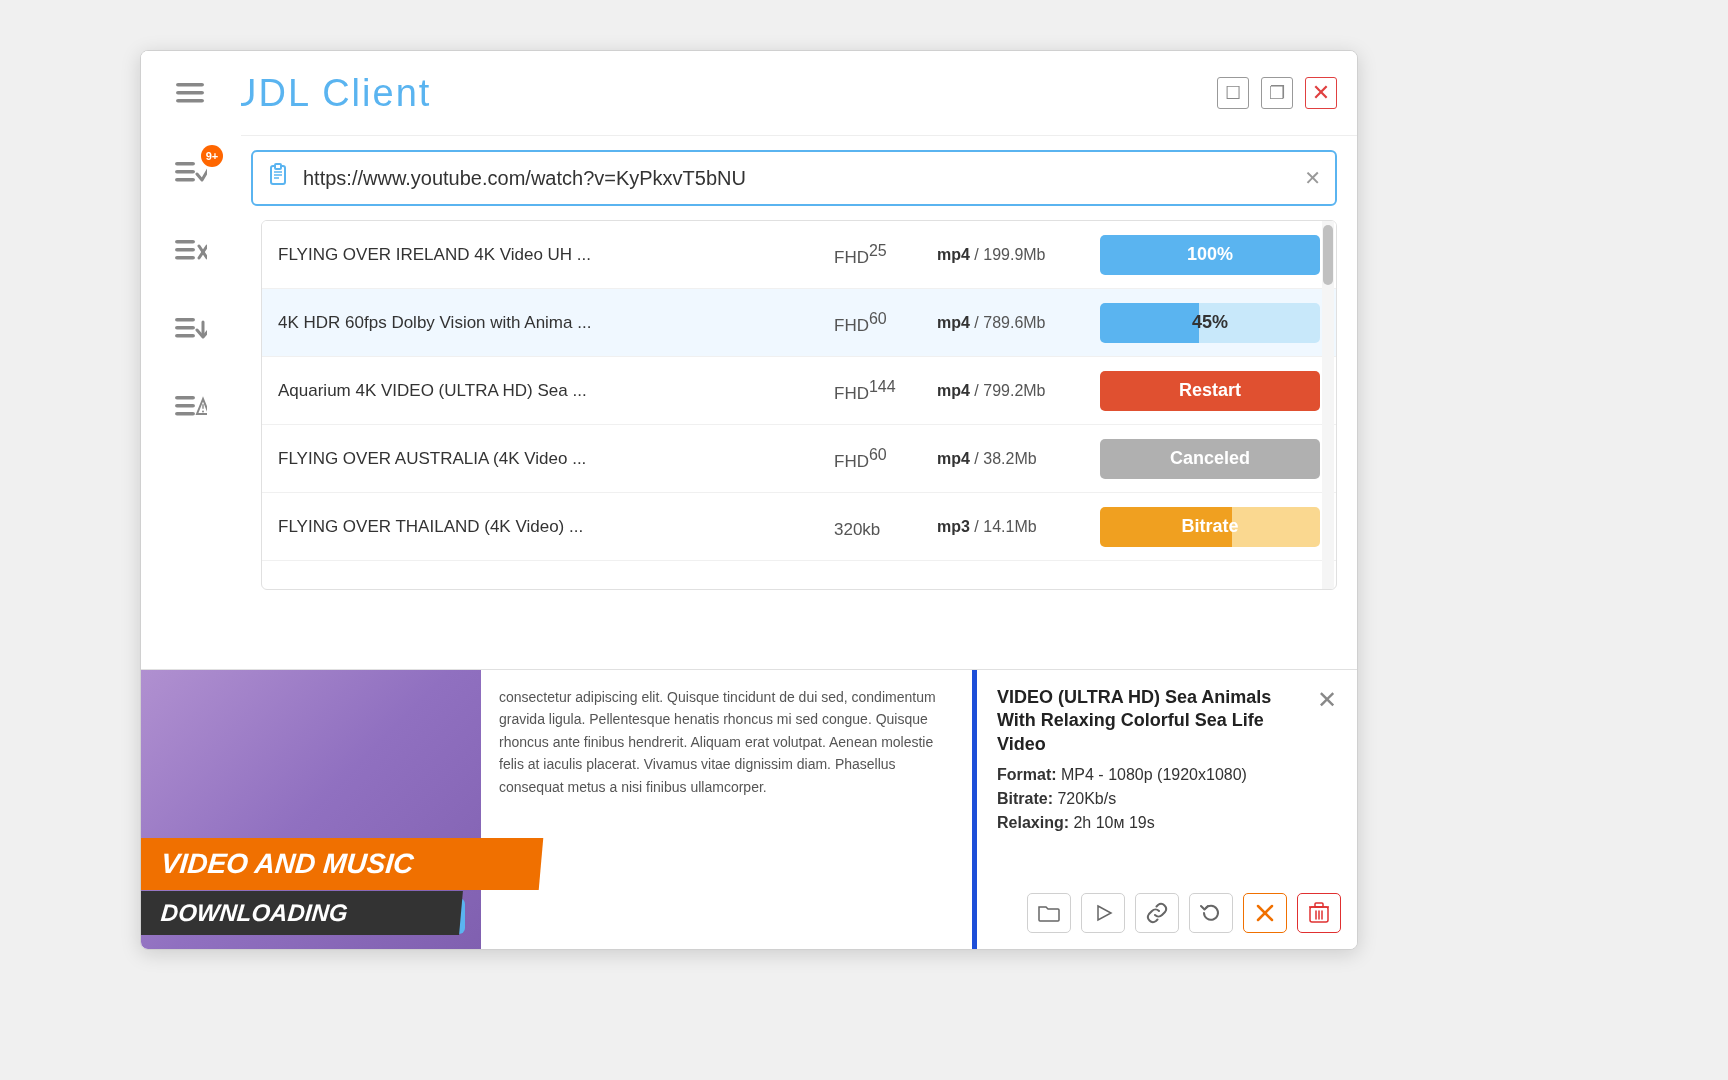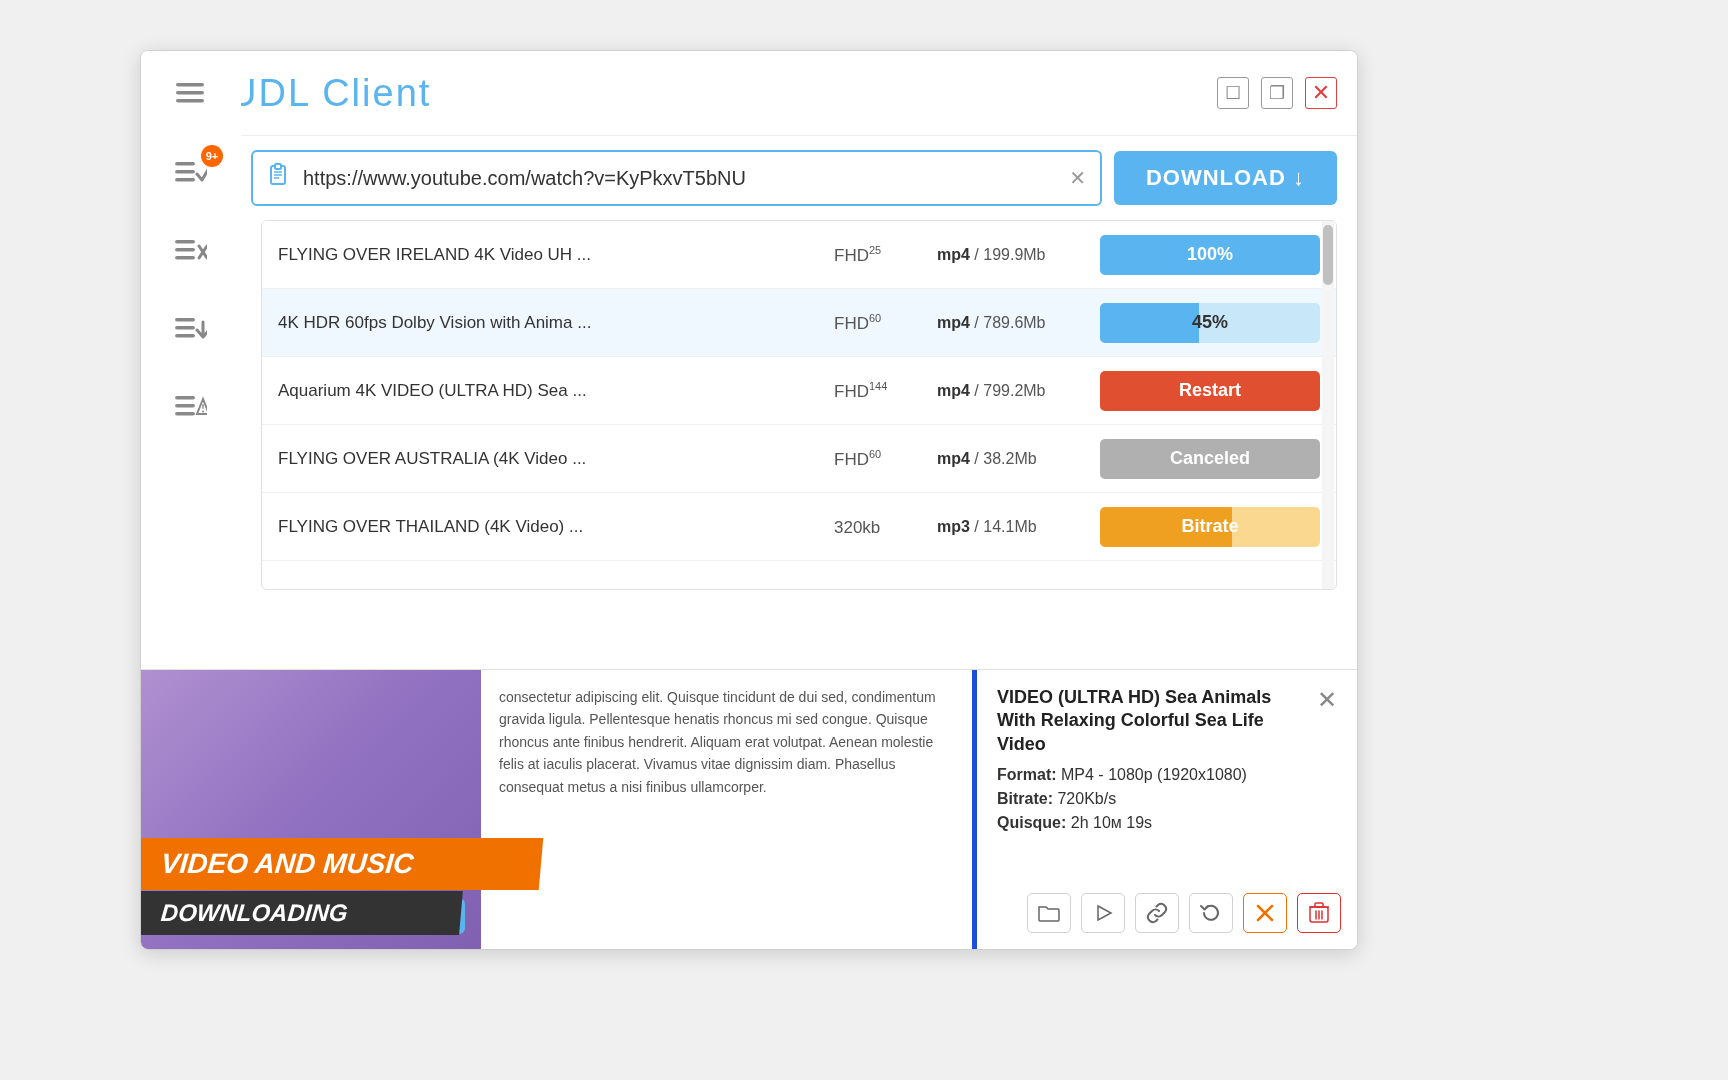--- a/index.html
+++ b/index.html
@@ -233,21 +233,21 @@
     }
 
     .dl-res {
       width: 80px;
       font-size: 17px;
       color: #555;
       white-space: nowrap;
     }
 
     .dl-res sup {
-      font-size: 11px;
+      font-size: 16px;
       margin-top: 8px;
     }
 
     .dl-format {
       width: 140px;
       font-size: 16px;
       color: #555;
       font-weight: 500;
     }
 
@@ -576,23 +576,20 @@
           <rect x="4" y="4" width="14" height="18" rx="2" stroke="#5ab4f0" stroke-width="2" fill="none"></rect>
           <rect x="8" y="2" width="6" height="5" rx="1" stroke="#5ab4f0" stroke-width="2" fill="white"></rect>
           <line x1="7" y1="10" x2="15" y2="10" stroke="#5ab4f0" stroke-width="1.5"></line>
           <line x1="7" y1="13" x2="15" y2="13" stroke="#5ab4f0" stroke-width="1.5"></line>
           <line x1="7" y1="16" x2="12" y2="16" stroke="#5ab4f0" stroke-width="1.5"></line>
         </svg>
       </span>
       <input type="text" class="url-input" value="https://www.youtube.com/watch?v=KyPkxvT5bNU" style="">
       <span class="url-clear">✕</span>
     </div>
-    <button class="download-btn">
-      <span>DOWNLOAD ↓</span>
-    </button>
   </div>
 
   <div class="content-area">
 
     <div class="download-list">
 
       <div class="dl-item">
         <div class="dl-title">FLYING OVER IRELAND 4K Video UH ...</div>
         <div class="dl-res">
           <span>FHD</span><sup>25</sup>
@@ -700,21 +697,21 @@
       <div class="detail-meta">
         <p>
           <span class="label">Format:</span>
           <span>MP4 - 1080p (1920x1080)</span>
         </p>
         <p>
           <span class="label">Bitrate:</span>
           <span>720Kb/s</span>
         </p>
         <p>
-          <span class="label">Quisque:</span>
+          <span class="label">Relaxing:</span>
           <span>2h 10м 19s</span>
         </p>
       </div>
 
       <div class="detail-actions">
         <div class="action-btn">
           <svg width="22" height="20" viewBox="0 0 22 20">
               <path d="M1,4 L1,17 Q1,18 2,18 L20,18 Q21,18 21,17 L21,7 Q21,6 20,6 L10,6 L8,4 Z" stroke="#666" stroke-width="1.5" fill="none"></path>
             </svg>
         </div>

